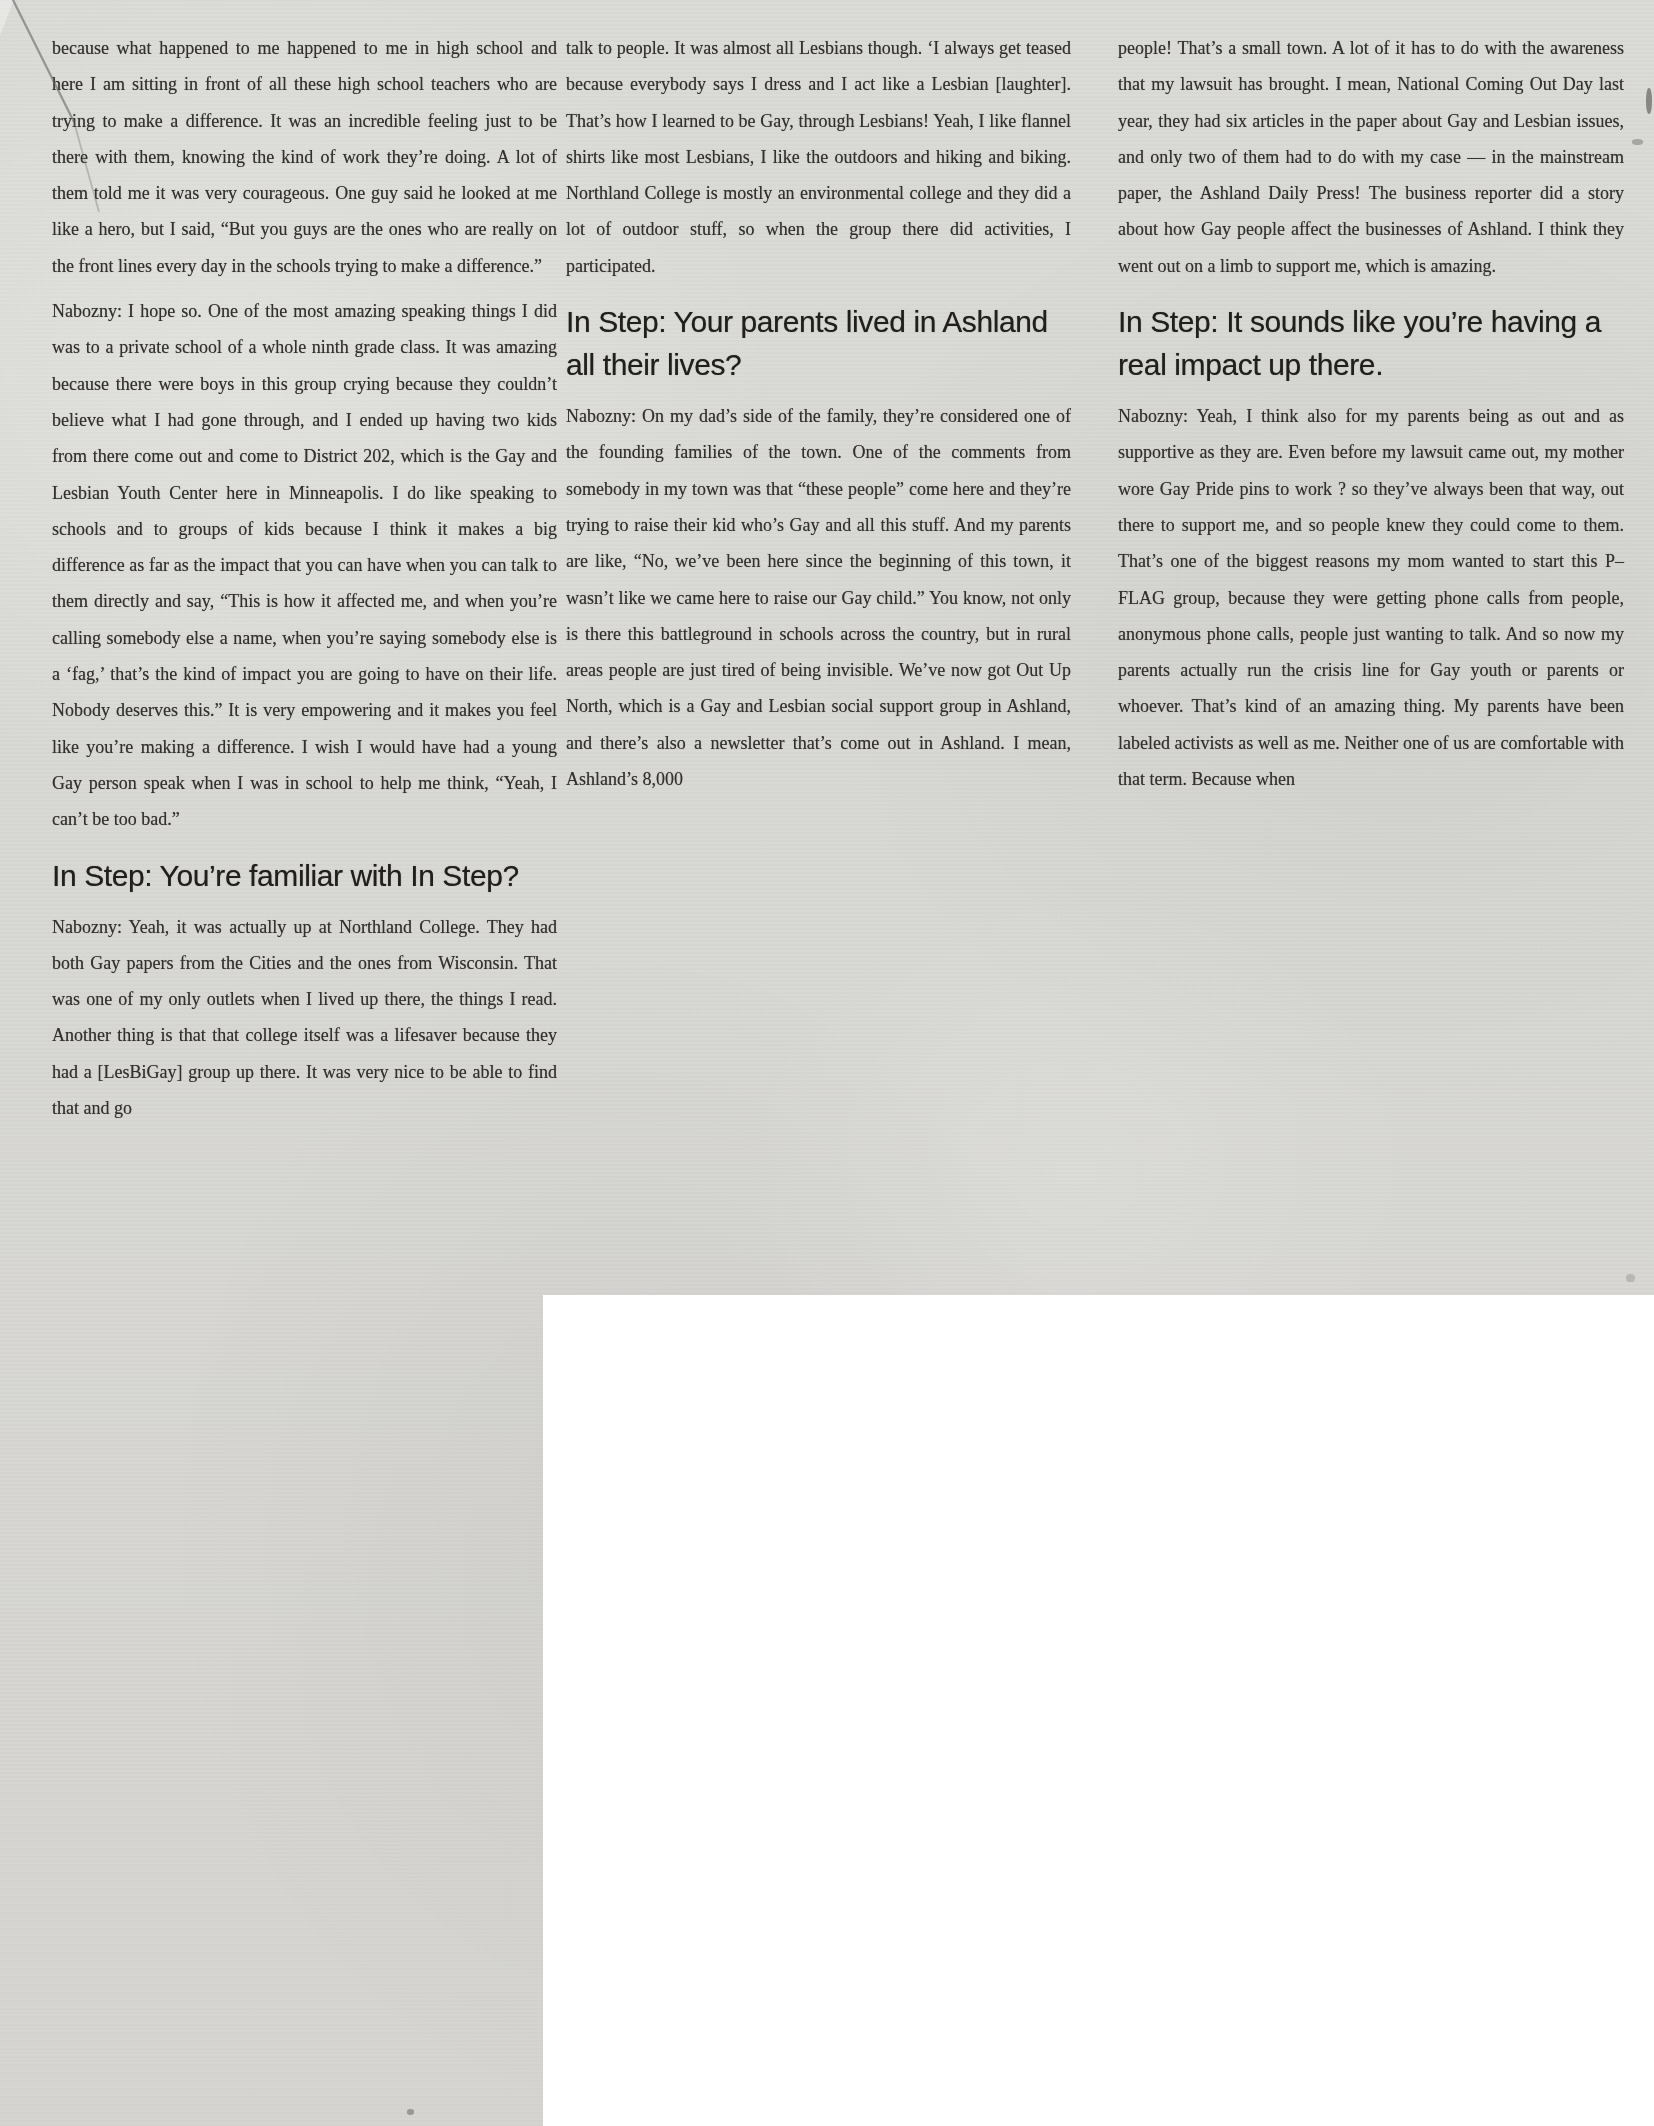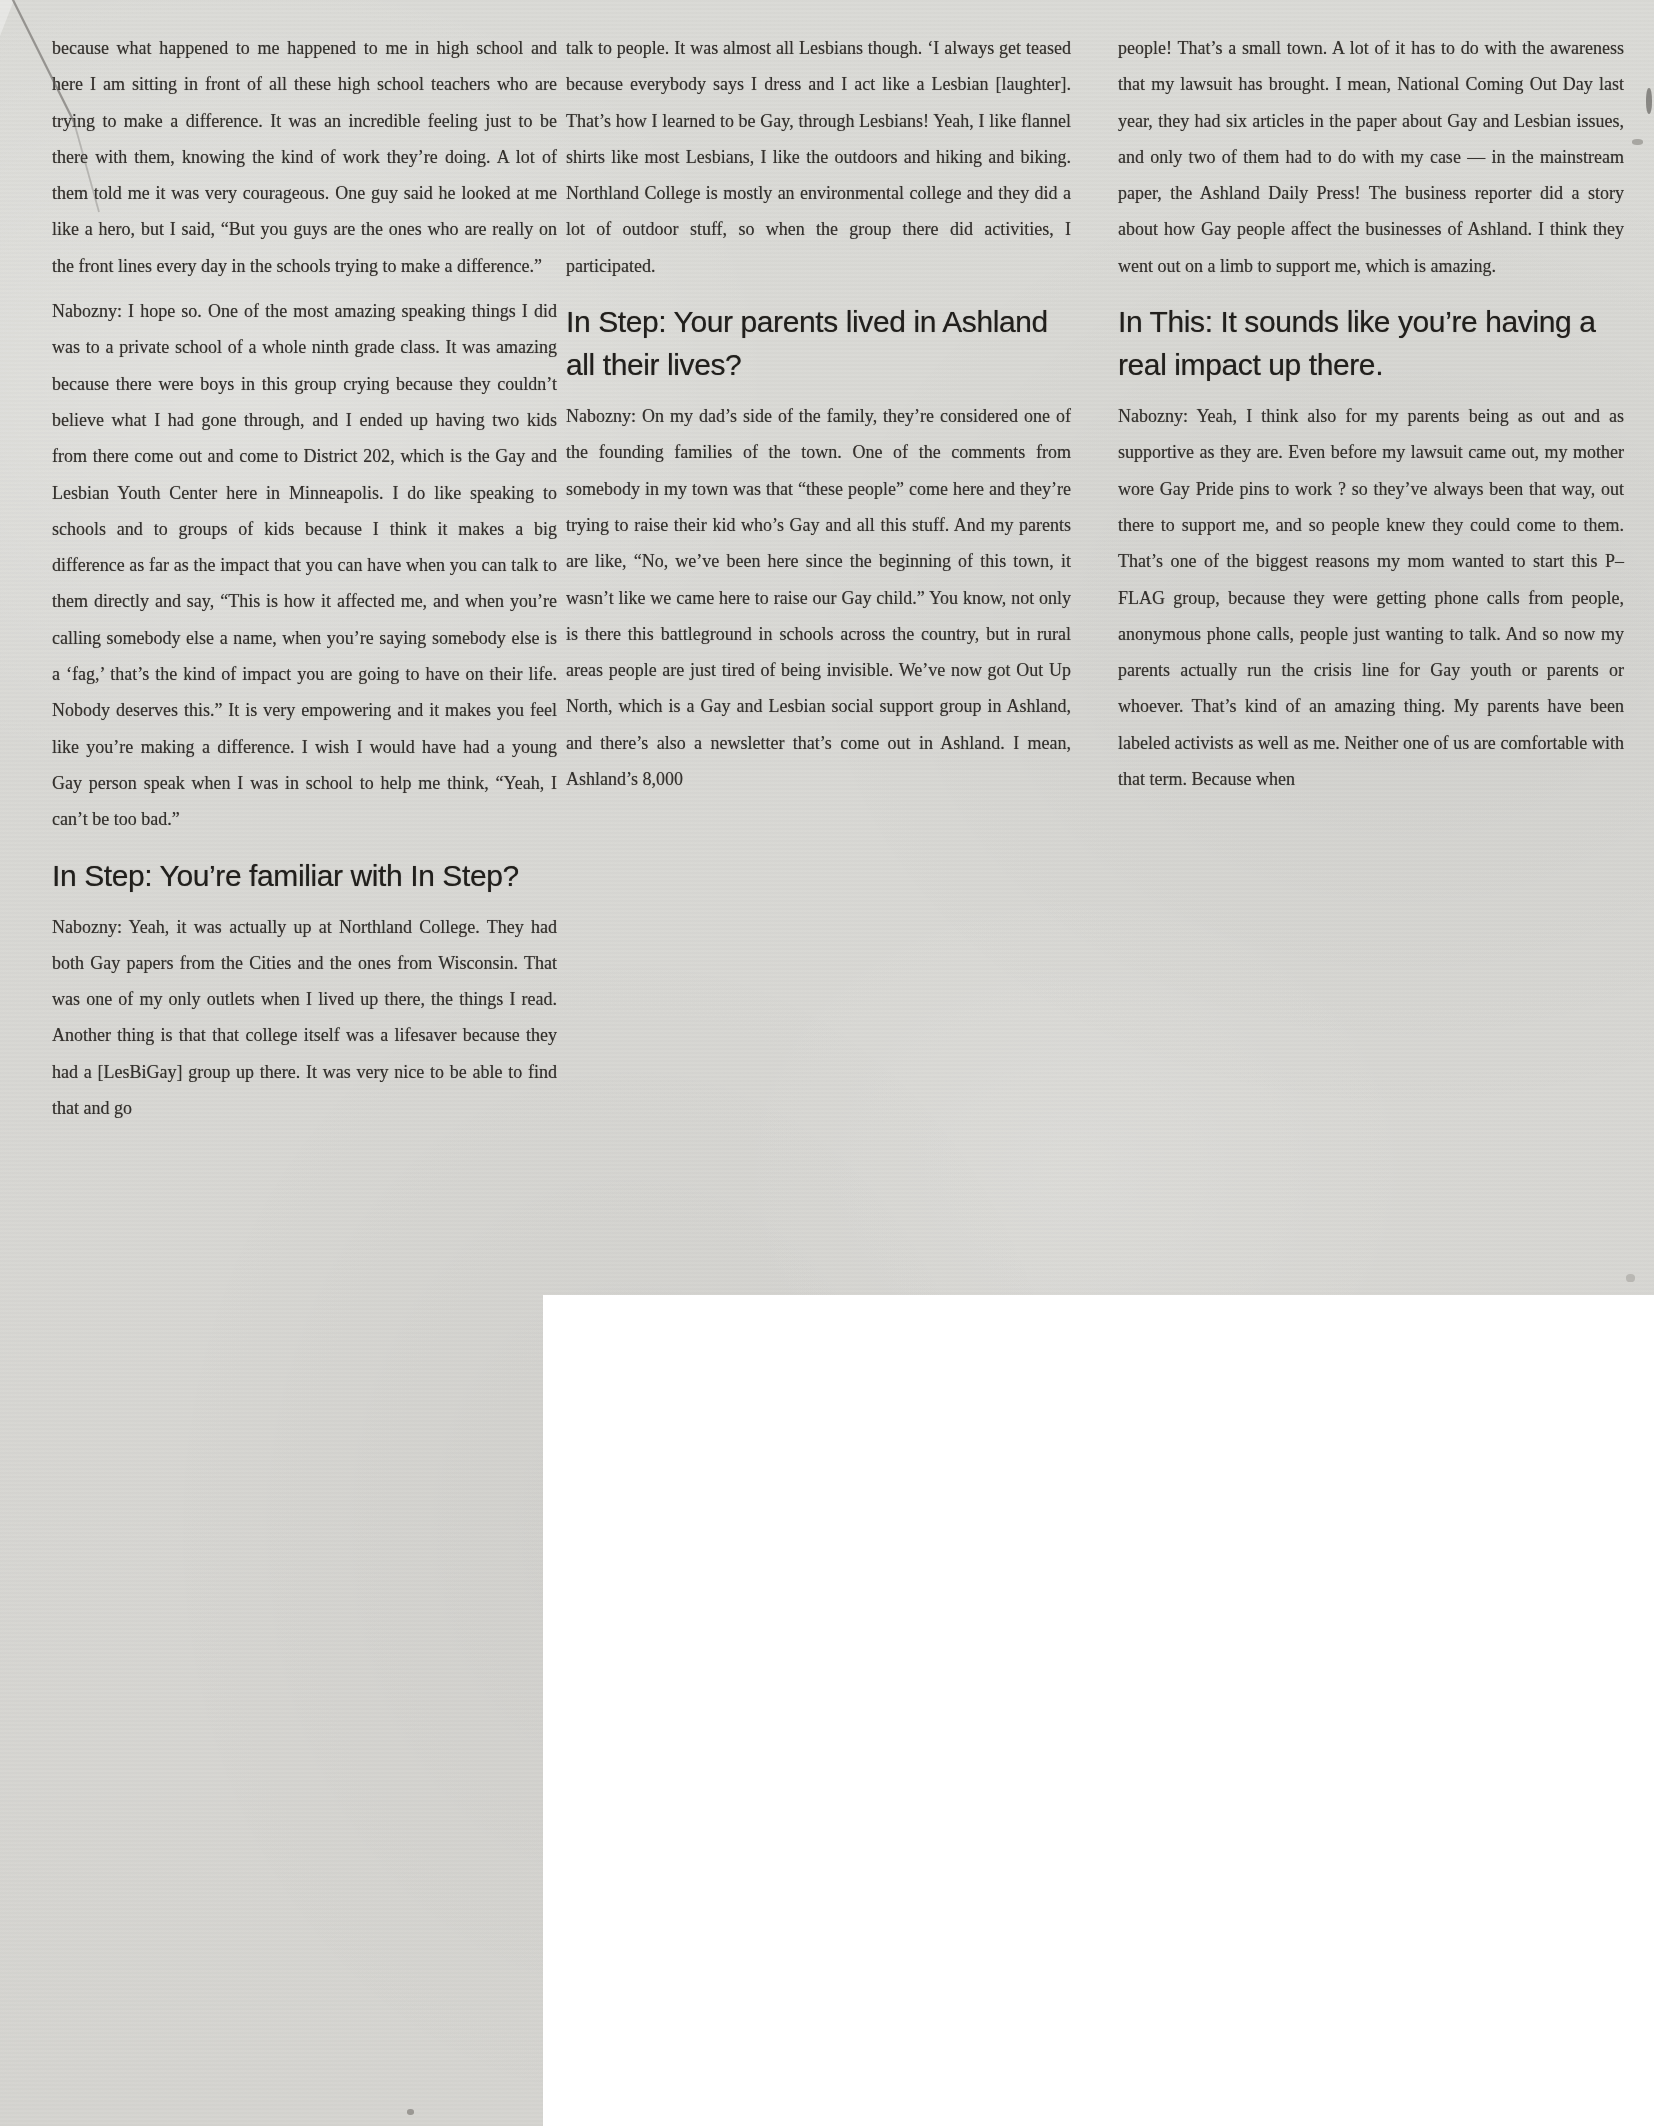--- a/index.html
+++ b/index.html
@@ -88,21 +88,21 @@
       <div class="h"><span>In Step: You’re familiar with In Step?</span></div>
       <div class="p"><span>Nabozny: Yeah, it was actually up at Northland College. They had both Gay papers from the Cities and the ones from Wisconsin. That was one of my only outlets when I lived up there, the things I read. Another thing is that that college itself was a lifesaver because they had a [LesBiGay] group up there. It was very nice to be able to find that and go</span></div>
     </div>
   <div class="column col-2">
       <div class="p"><span>talk to people. It was almost all Lesbians though. ‘I always get teased because everybody says I dress and I act like a Lesbian [laughter]. That’s how I learned to be Gay, through Lesbians! Yeah, I like flannel shirts like most Lesbians, I like the outdoors and hiking and biking. Northland College is mostly an environmental college and they did a lot of outdoor stuff, so when the group there did activities, I participated.</span></div>
       <div class="h"><span>In Step: Your parents lived in Ashland all their lives?</span></div>
       <div class="p"><span>Nabozny: On my dad’s side of the family, they’re considered one of the founding families of the town. One of the comments from somebody in my town was that “these people” come here and they’re trying to raise their kid who’s Gay and all this stuff. And my parents are like, “No, we’ve been here since the beginning of this town, it wasn’t like we came here to raise our Gay child.” You know, not only is there this battleground in schools across the country, but in rural areas people are just tired of being invisible. We’ve now got Out Up North, which is a Gay and Lesbian social support group in Ashland, and there’s also a newsletter that’s come out in Ashland. I mean, Ashland’s 8,000</span></div>
     </div>
   <div class="column col-3">
       <div class="p"><span>people! That’s a small town. A lot of it has to do with the awareness that my lawsuit has brought. I mean, National Coming Out Day last year, they had six articles in the paper about Gay and Lesbian issues, and only two of them had to do with my case — in the mainstream paper, the </span><span class="italic">Ashland Daily Press</span><span>! The business reporter did a story about how Gay people affect the businesses of Ashland. I think they went out on a limb to support me, which is amazing.</span></div>
-      <div class="h"><span>In This: It sounds like you’re having a real impact up there.</span></div>
+      <div class="h"><span>In Step: It sounds like you’re having a real impact up there.</span></div>
       <div class="p"><span>Nabozny: Yeah, I think also for my parents being as out and as supportive as they are. Even before my lawsuit came out, my mother wore Gay Pride pins to work ? so they’ve always been that way, out there to support me, and so people knew they could come to them. That’s one of the biggest reasons my mom wanted to start this P–FLAG group, because they were getting phone calls from people, anonymous phone calls, people just wanting to talk. And so now my parents actually run the crisis line for Gay youth or parents or whoever. That’s kind of an amazing thing. My parents have been labeled activists as well as me. Neither one of us are comfortable with that term. Because when</span></div>
     </div>
 
   <div class="crop-white"></div>
 
   <div class="speck speck-edge-dark"></div>
   <div class="speck speck-mid-dash"></div>
   <div class="speck speck-right-faint"></div>
   <div class="speck speck-bottom-dot"></div>
 

